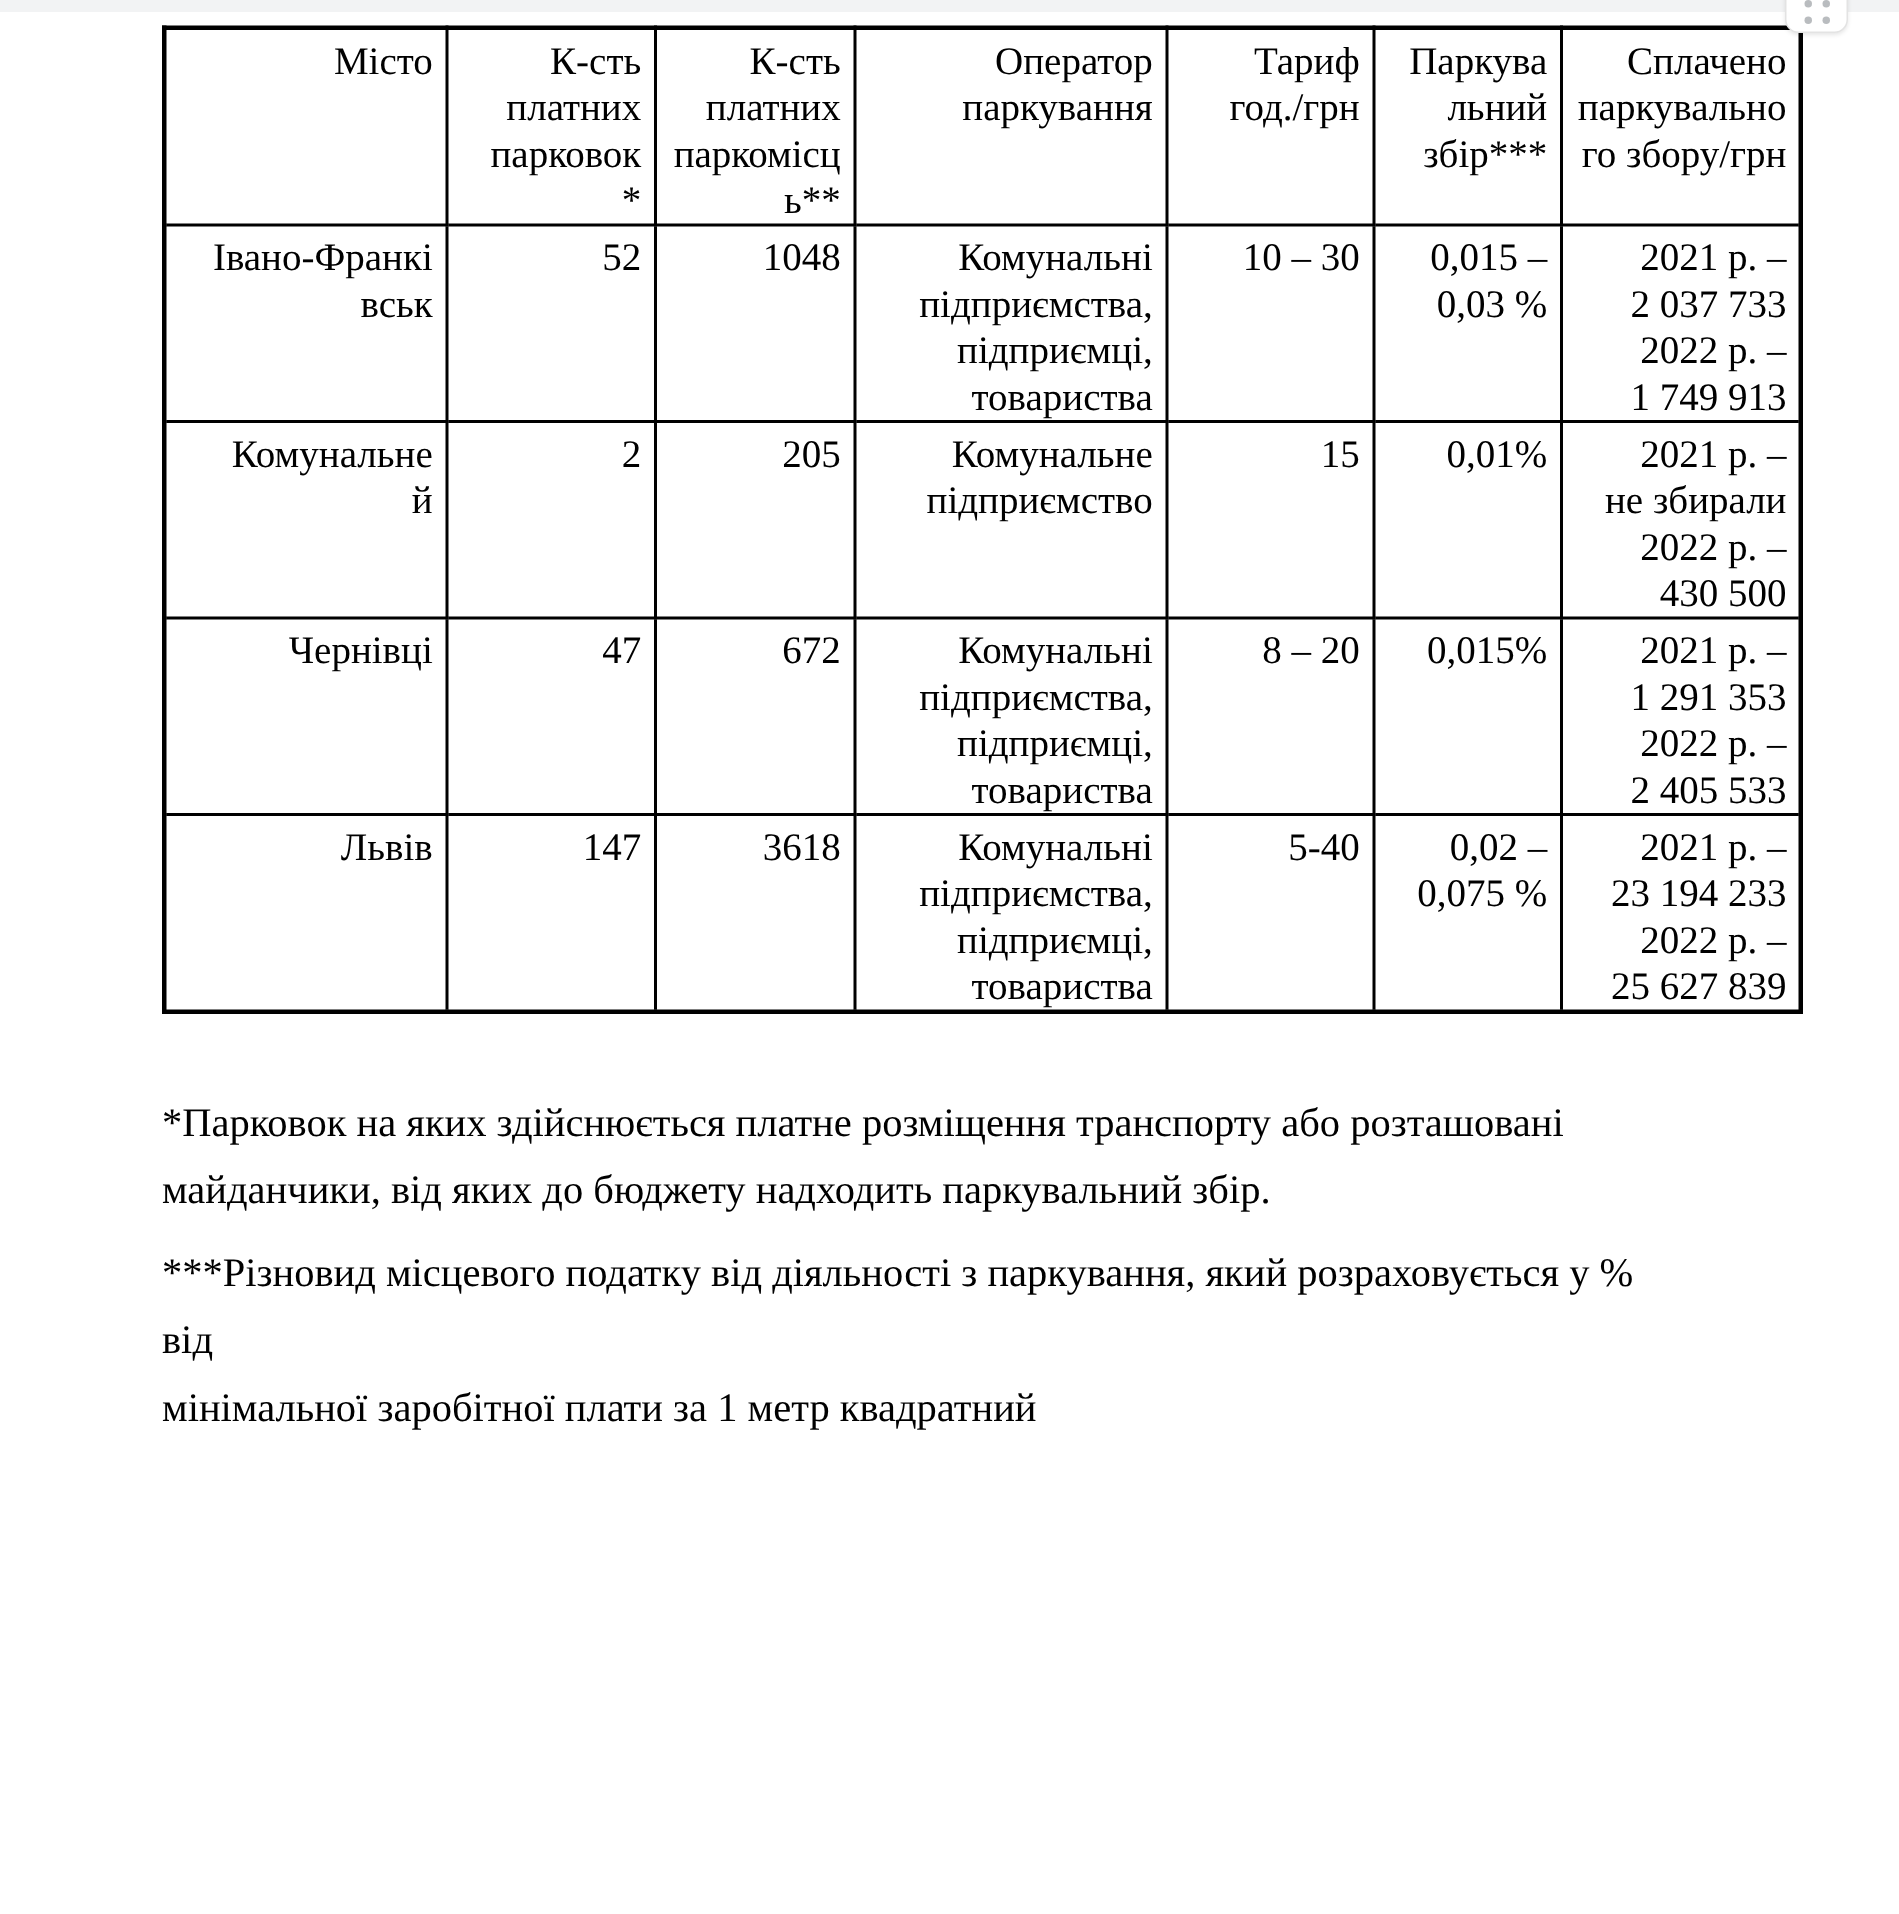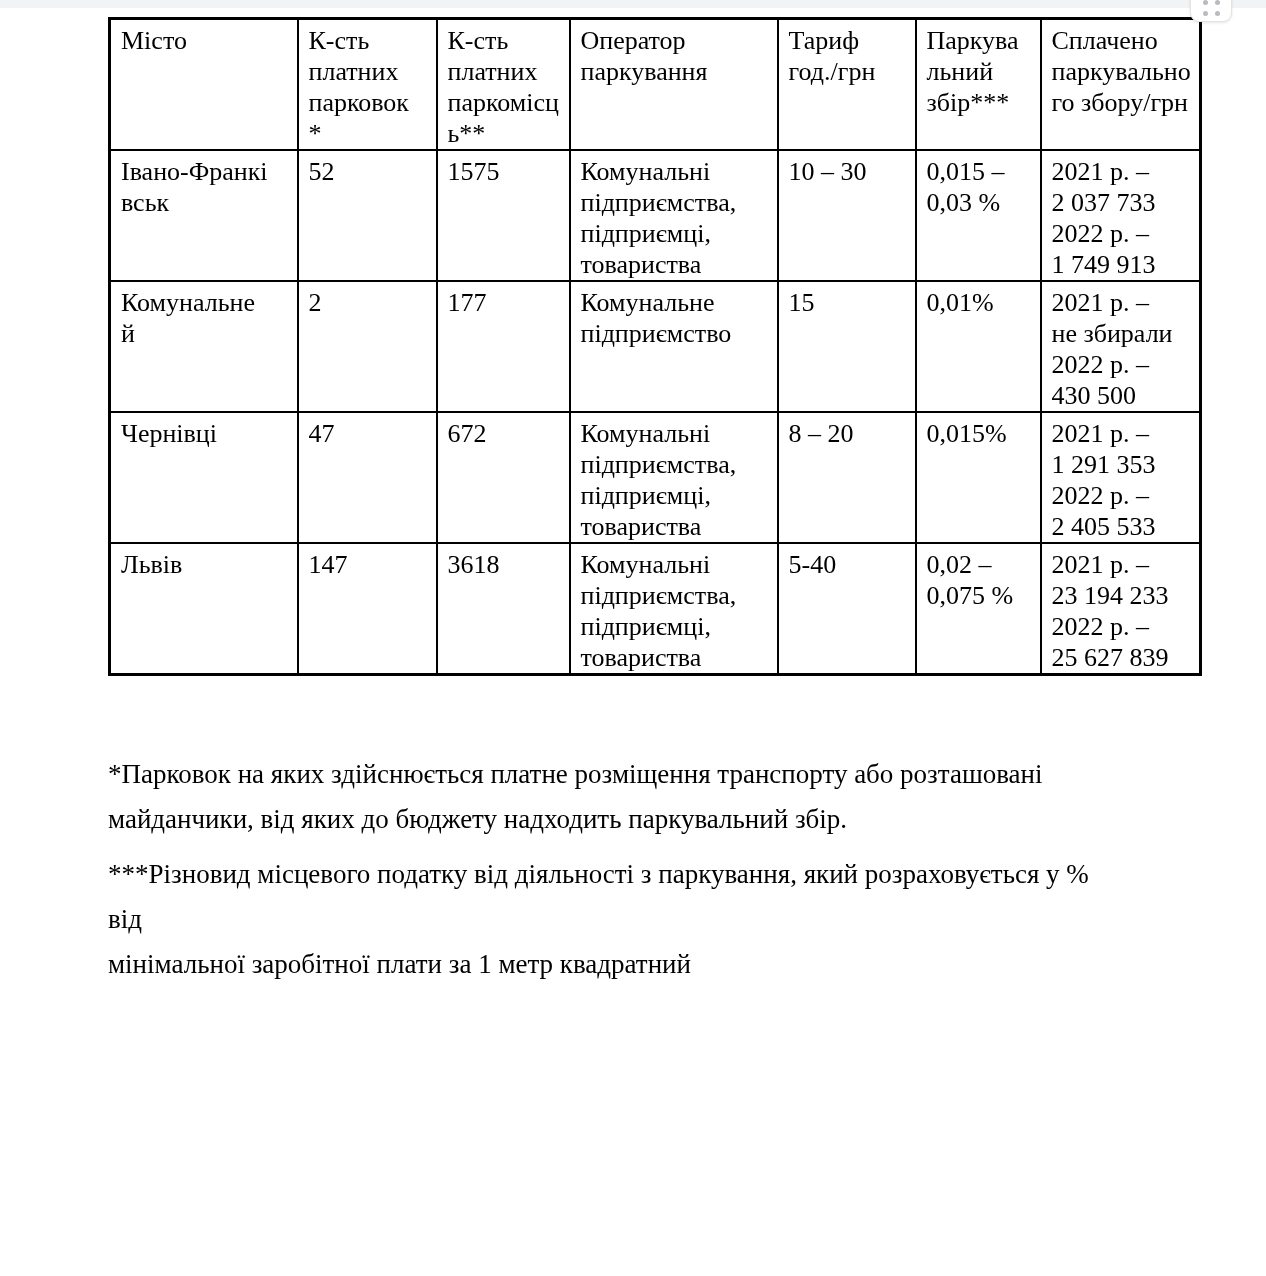--- a/index.html
+++ b/index.html
@@ -40,39 +40,39 @@
 
   table.data {
     table-layout: fixed;
     width: 1091px;
     border-collapse: collapse;
     border: 3px solid #000;
   }
   table.data th, table.data td {
     border: 2px solid #000;
     vertical-align: top;
-    text-align: left;
+    text-align: right;
     font-weight: normal;
     font-size: 26px;
     line-height: 31px;
     white-space: pre-line;
     overflow-wrap: break-word;
     padding: 5px 8px 0 10px;
   }
   table.data thead tr { height: 125px; }
   table.data tbody tr { height: 127px; }
 
   .footnote {
     font-size: 27px;
     line-height: 45px;
     white-space: pre-line;
     margin: 10px 0 0 0;
     width: 1010px;
   }
-  .footnote.first { margin-top: 76px; }
+  .footnote.first { margin-top: 50px; }
 </style>
 </head>
 <body>
 
 <div class="top-strip"></div>
 
 <button class="table-handle">
   <span class="four-dots">
     <span></span>
       <span></span>
@@ -114,38 +114,38 @@
         <th>Сплачено
 паркувально
 го збору/грн</th>
       </tr>
     </thead>
     <tbody id="table-body">
         <tr>
           <td>Івано-Франкі
 вськ</td>
           <td>52</td>
-          <td>1575</td>
+          <td>1048</td>
           <td>Комунальні
 підприємства,
 підприємці,
 товариства</td>
           <td>10 – 30</td>
           <td>0,015 –
 0,03 %</td>
           <td>2021 р. –
 2 037 733
 2022 р. –
 1 749 913</td>
         </tr>
         <tr>
           <td>Комунальне
 й</td>
           <td>2</td>
-          <td>177</td>
+          <td>205</td>
           <td>Комунальне
 підприємство</td>
           <td>15</td>
           <td>0,01%</td>
           <td>2021 р. –
 не збирали
 2022 р. –
 430 500</td>
         </tr>
         <tr>

